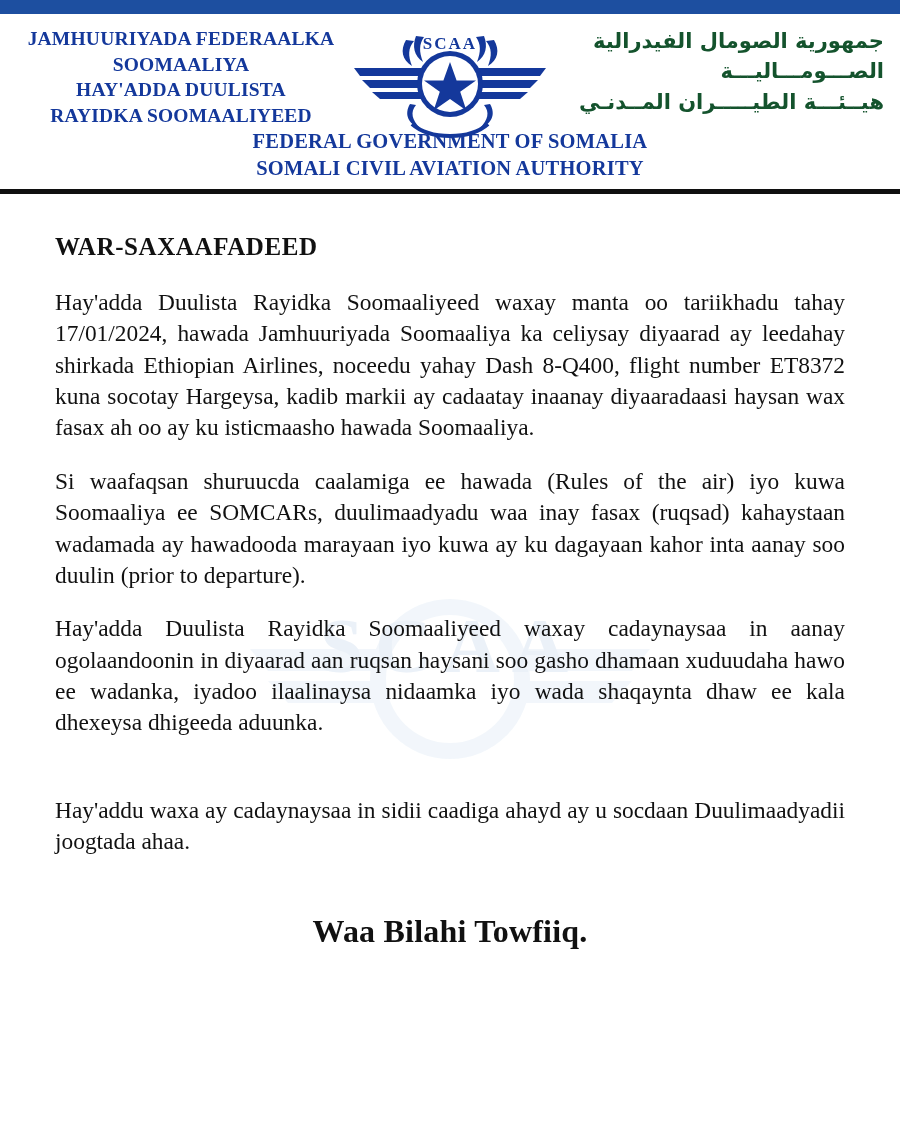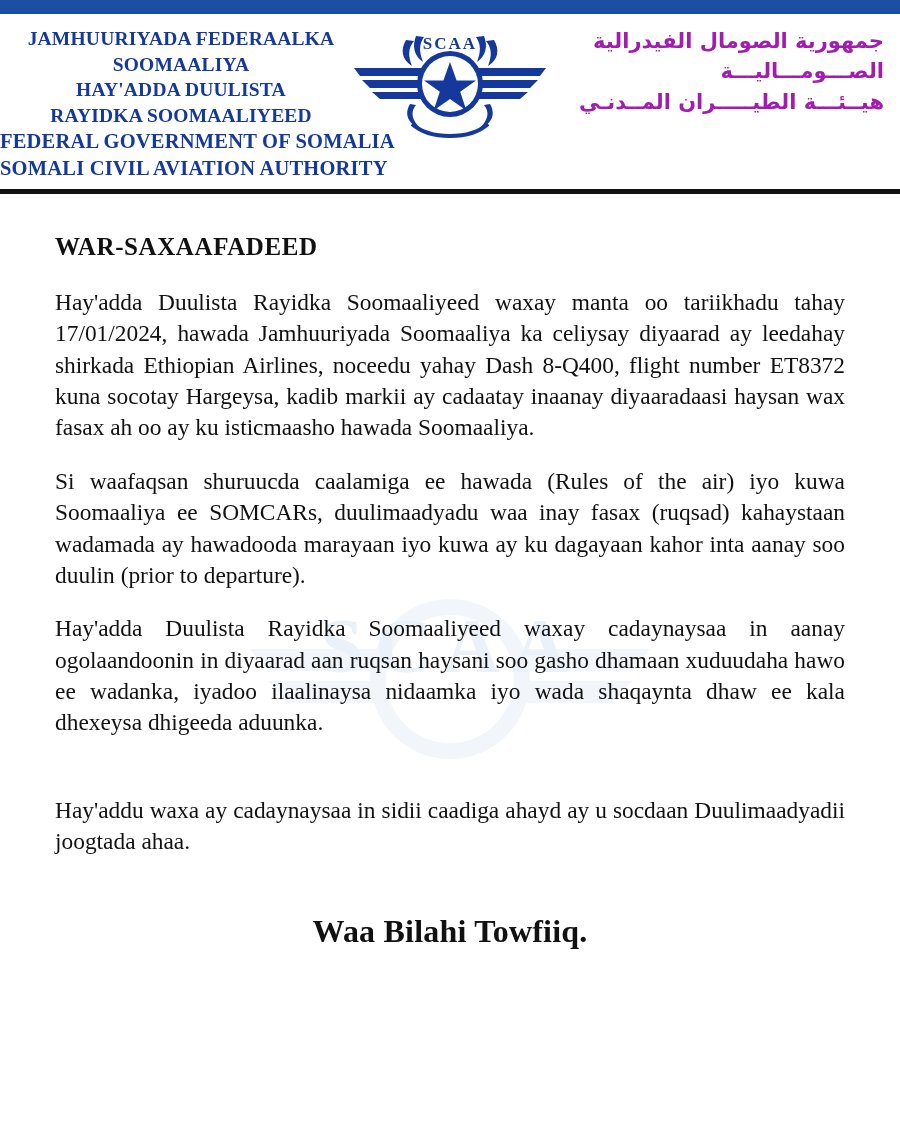--- a/index.html
+++ b/index.html
@@ -62,21 +62,21 @@
     font-size: 19.5px;
     line-height: 1.32;
     letter-spacing: 0.2px;
     padding-top: 2px;
   }
 
   .lh-right {
     width: 330px;
     text-align: right;
     direction: rtl;
-    color: #a21caf;
+    color: #14532d;
     font-weight: bold;
     font-size: 21px;
     line-height: 1.45;
     padding-top: 2px;
     font-family: "DejaVu Sans", sans-serif;
   }
 
   .lh-center {
     width: 200px;
     position: relative;
@@ -97,20 +97,21 @@
     left: 50%;
     transform: translateX(-50%);
     color: #14389b;
     font-weight: bold;
     font-size: 17px;
     letter-spacing: 2px;
     font-family: "Liberation Serif", serif;
   }
 
   .lh-titles {
+    text-align: center;
     color: #14389b;
     font-weight: bold;
     font-size: 20.5px;
     line-height: 1.3;
     margin-top: 4px;
     letter-spacing: 0.2px;
   }
 
   
   .content {

